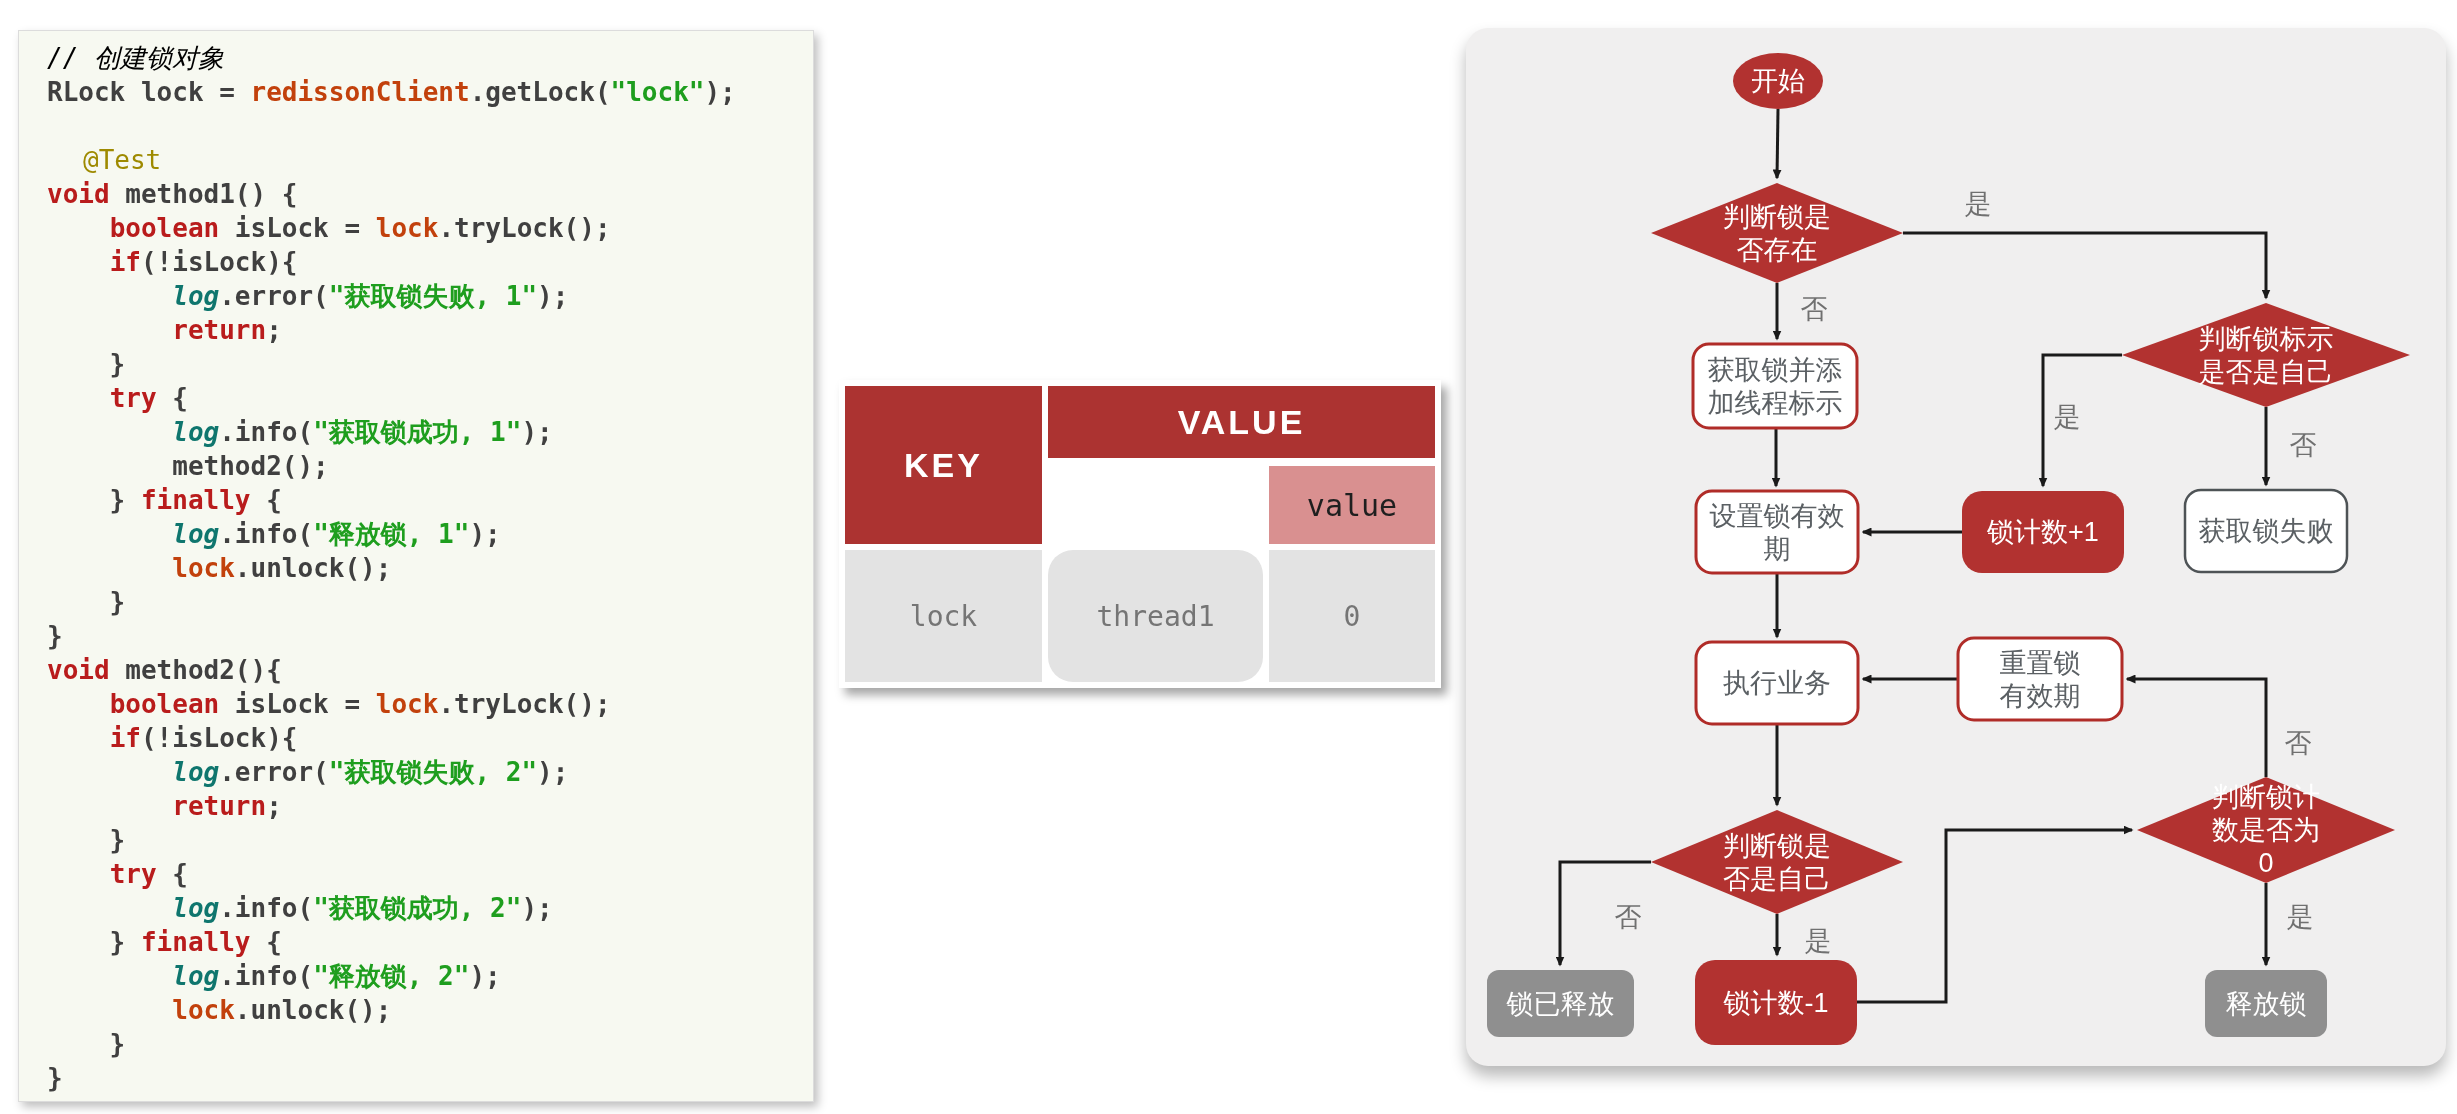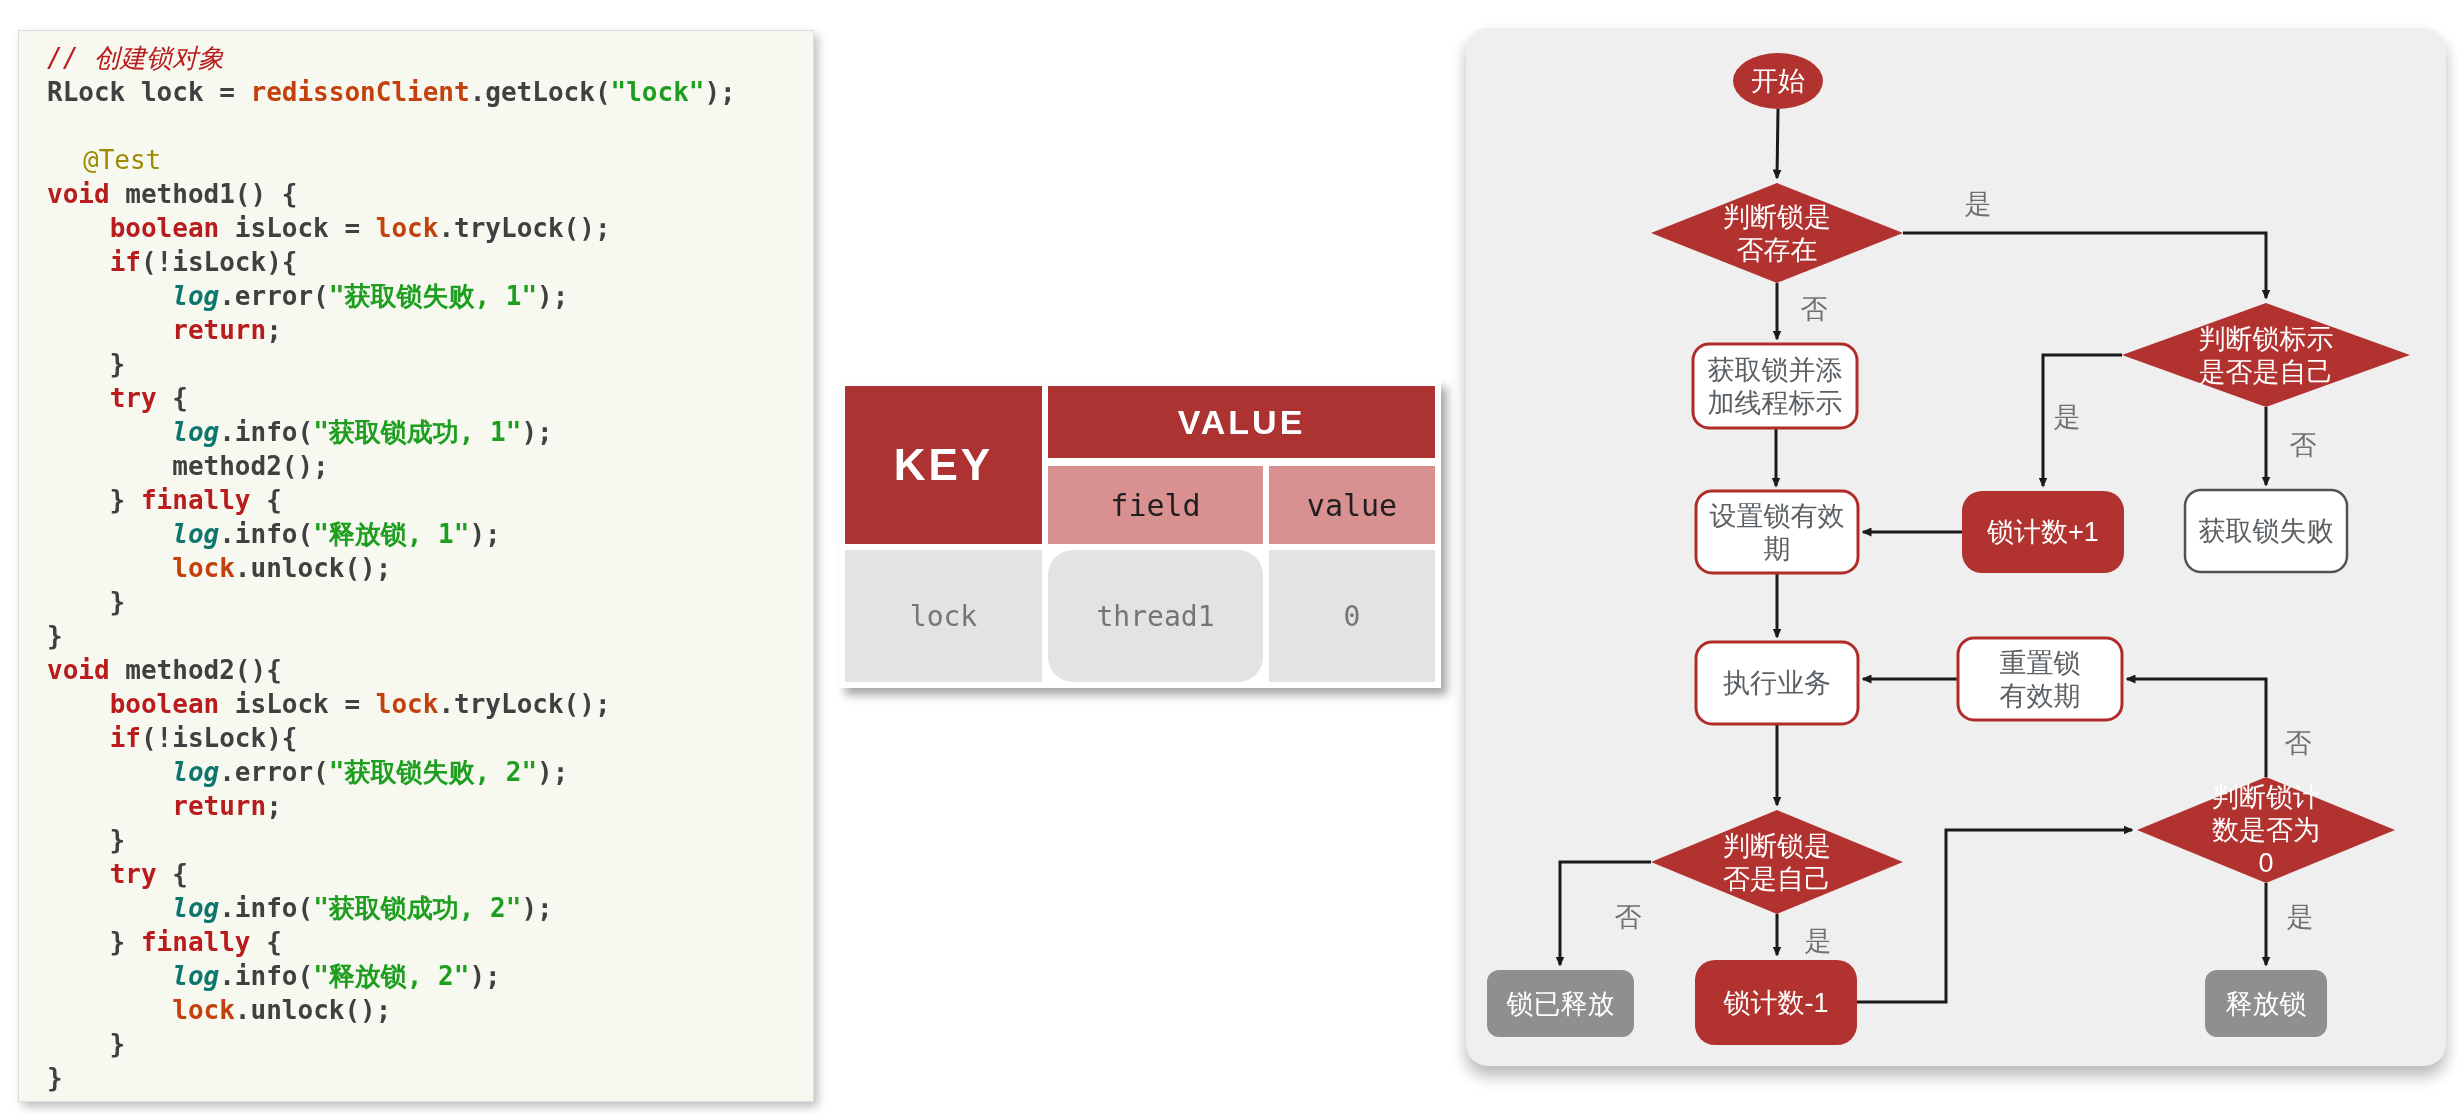--- a/index.html
+++ b/index.html
@@ -15,38 +15,38 @@
     padding:10px 0 0 28px;
   }
   .code-block { font-family:"DejaVu Sans Mono", monospace; font-size:26px; line-height:34px;
                 color:#1C1C1E; white-space:pre; }
   .code-line { height:34px; }
   .tok-d  { color:#404040;font-weight:bold; }
   .tok-k  { color:#b91c1c; font-weight:bold; }
   .tok-p  { color:#c2410c; font-weight:bold; }
   .tok-pi { color:#0f766e; font-weight:bold; font-style:italic; }
   .tok-s  { color:#1E9E1E; font-weight:bold; }
-  .tok-c  { color:#b91c1c; font-style:italic;margin-top:24px; }
+  .tok-c  { color:#000000; font-style:italic;margin-top:24px; }
   .tok-a  { color:#9E8A00;margin-left:36px; }
 
   
   .kv-table {
     position:absolute; left:839px; top:380px;
     background:#FFFFFF; padding:6px;
     box-shadow:6px 7px 9px rgba(0,0,0,0.35);
   }
   .kv-grid {
     display:grid;
     grid-template-columns:197px 6px 215px 6px 166px;
     grid-template-rows:72px 8px 78px 6px 132px;
     background:#FFFFFF;
   }
   .cell { display:flex; align-items:center; justify-content:center;text-align:center; }
   .cell-key   { grid-column:1; grid-row:1/4; background:#AC3331; color:#FFF;
-                font-size:44px; font-weight:bold; letter-spacing:3px; }
+                font-size:34px; font-weight:bold; letter-spacing:3px; }
   .cell-value { grid-column:3/6; grid-row:1; background:#AC3331; color:#FFF;
                 font-size:34px; font-weight:bold; letter-spacing:3px; }
   .cell-sub   { background:#D99090; color:#1F1F1F;
                 font-family:"DejaVu Sans Mono", monospace; font-size:30px; }
   .cell-field { grid-column:3; grid-row:3; }
   .cell-vsub  { grid-column:5; grid-row:3; }
   .cell-data  { background:#E3E3E3; color:#757575;
                 font-family:"DejaVu Sans Mono", monospace; font-size:28px; }
   .cell-d1 { grid-column:1; grid-row:5; }
   .cell-d2 { grid-column:3; grid-row:5;border-radius:25px; }
@@ -67,21 +67,20 @@
 <div class="stage">
 
   <div class="code-panel">
     <div class="code-block"><div class="code-line"><span class="tok-c">// 创建锁对象</span></div><div class="code-line"><span class="tok-d">RLock lock = </span><span class="tok-p">redissonClient</span><span class="tok-d">.getLock(</span><span class="tok-s">"lock"</span><span class="tok-d">);</span></div><div class="code-line">&nbsp;</div><div class="code-line"><span class="tok-a">@Test</span></div><div class="code-line"><span class="tok-k">void</span><span class="tok-d"> method1() {</span></div><div class="code-line"><span class="tok-d">    </span><span class="tok-k">boolean</span><span class="tok-d"> isLock = </span><span class="tok-p">lock</span><span class="tok-d">.tryLock();</span></div><div class="code-line"><span class="tok-d">    </span><span class="tok-k">if</span><span class="tok-d">(!isLock){</span></div><div class="code-line"><span class="tok-d">        </span><span class="tok-pi">log</span><span class="tok-d">.error(</span><span class="tok-s">"获取锁失败, 1"</span><span class="tok-d">);</span></div><div class="code-line"><span class="tok-d">        </span><span class="tok-k">return</span><span class="tok-d">;</span></div><div class="code-line"><span class="tok-d">    }</span></div><div class="code-line"><span class="tok-d">    </span><span class="tok-k">try</span><span class="tok-d"> {</span></div><div class="code-line"><span class="tok-d">        </span><span class="tok-pi">log</span><span class="tok-d">.info(</span><span class="tok-s">"获取锁成功, 1"</span><span class="tok-d">);</span></div><div class="code-line"><span class="tok-d">        method2();</span></div><div class="code-line"><span class="tok-d">    } </span><span class="tok-k">finally</span><span class="tok-d"> {</span></div><div class="code-line"><span class="tok-d">        </span><span class="tok-pi">log</span><span class="tok-d">.info(</span><span class="tok-s">"释放锁, 1"</span><span class="tok-d">);</span></div><div class="code-line"><span class="tok-d">        </span><span class="tok-p">lock</span><span class="tok-d">.unlock();</span></div><div class="code-line"><span class="tok-d">    }</span></div><div class="code-line"><span class="tok-d">}</span></div><div class="code-line"><span class="tok-k">void</span><span class="tok-d"> method2(){</span></div><div class="code-line"><span class="tok-d">    </span><span class="tok-k">boolean</span><span class="tok-d"> isLock = </span><span class="tok-p">lock</span><span class="tok-d">.tryLock();</span></div><div class="code-line"><span class="tok-d">    </span><span class="tok-k">if</span><span class="tok-d">(!isLock){</span></div><div class="code-line"><span class="tok-d">        </span><span class="tok-pi">log</span><span class="tok-d">.error(</span><span class="tok-s">"获取锁失败, 2"</span><span class="tok-d">);</span></div><div class="code-line"><span class="tok-d">        </span><span class="tok-k">return</span><span class="tok-d">;</span></div><div class="code-line"><span class="tok-d">    }</span></div><div class="code-line"><span class="tok-d">    </span><span class="tok-k">try</span><span class="tok-d"> {</span></div><div class="code-line"><span class="tok-d">        </span><span class="tok-pi">log</span><span class="tok-d">.info(</span><span class="tok-s">"获取锁成功, 2"</span><span class="tok-d">);</span></div><div class="code-line"><span class="tok-d">    } </span><span class="tok-k">finally</span><span class="tok-d"> {</span></div><div class="code-line"><span class="tok-d">        </span><span class="tok-pi">log</span><span class="tok-d">.info(</span><span class="tok-s">"释放锁, 2"</span><span class="tok-d">);</span></div><div class="code-line"><span class="tok-d">        </span><span class="tok-p">lock</span><span class="tok-d">.unlock();</span></div><div class="code-line"><span class="tok-d">    }</span></div><div class="code-line"><span class="tok-d">}</span></div></div>
   </div>
 
   <div class="kv-table">
     <div class="kv-grid">
       <div class="cell cell-key">KEY</div>
       <div class="cell cell-value">VALUE</div>
-      <div class="cell cell-sub cell-field">field</div>
       <div class="cell cell-sub cell-vsub">value</div>
       <div class="cell cell-data cell-d1">lock</div>
       <div class="cell cell-data cell-d2">thread1</div>
       <div class="cell cell-data cell-d3">0</div>
     </div>
   </div>
 
   <div class="flow-panel">
     <svg class="flow-svg" width="980" height="1038" viewBox="0 0 980 1038">
         <defs>

